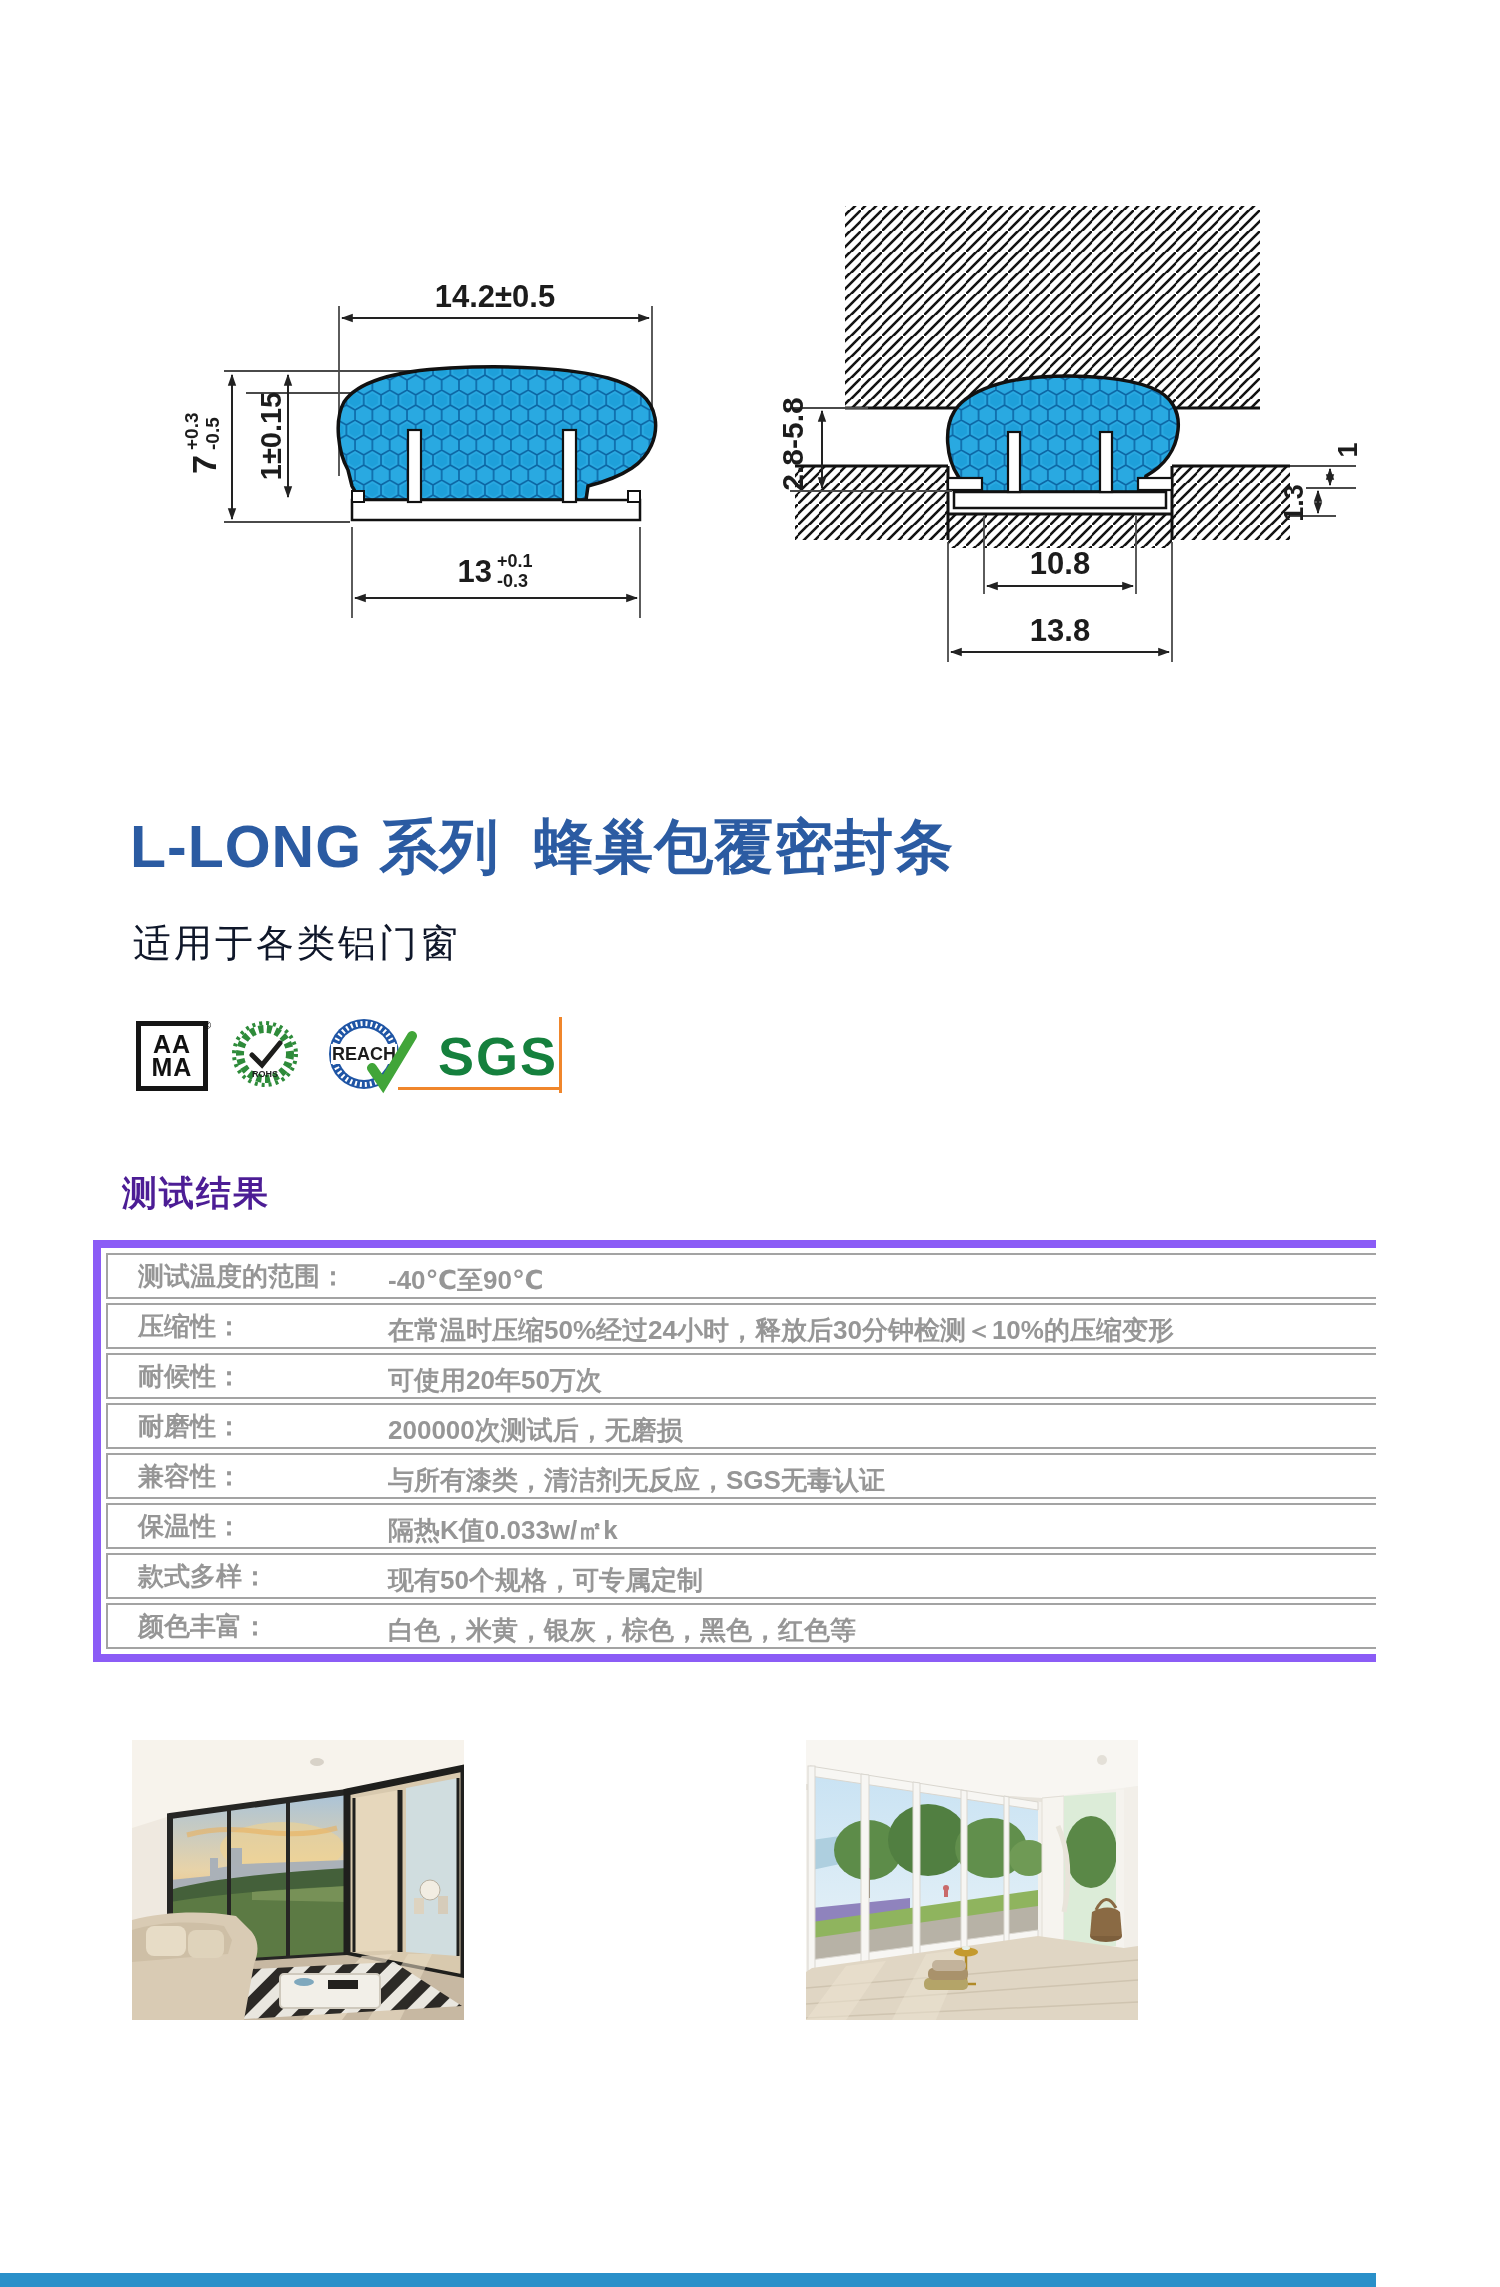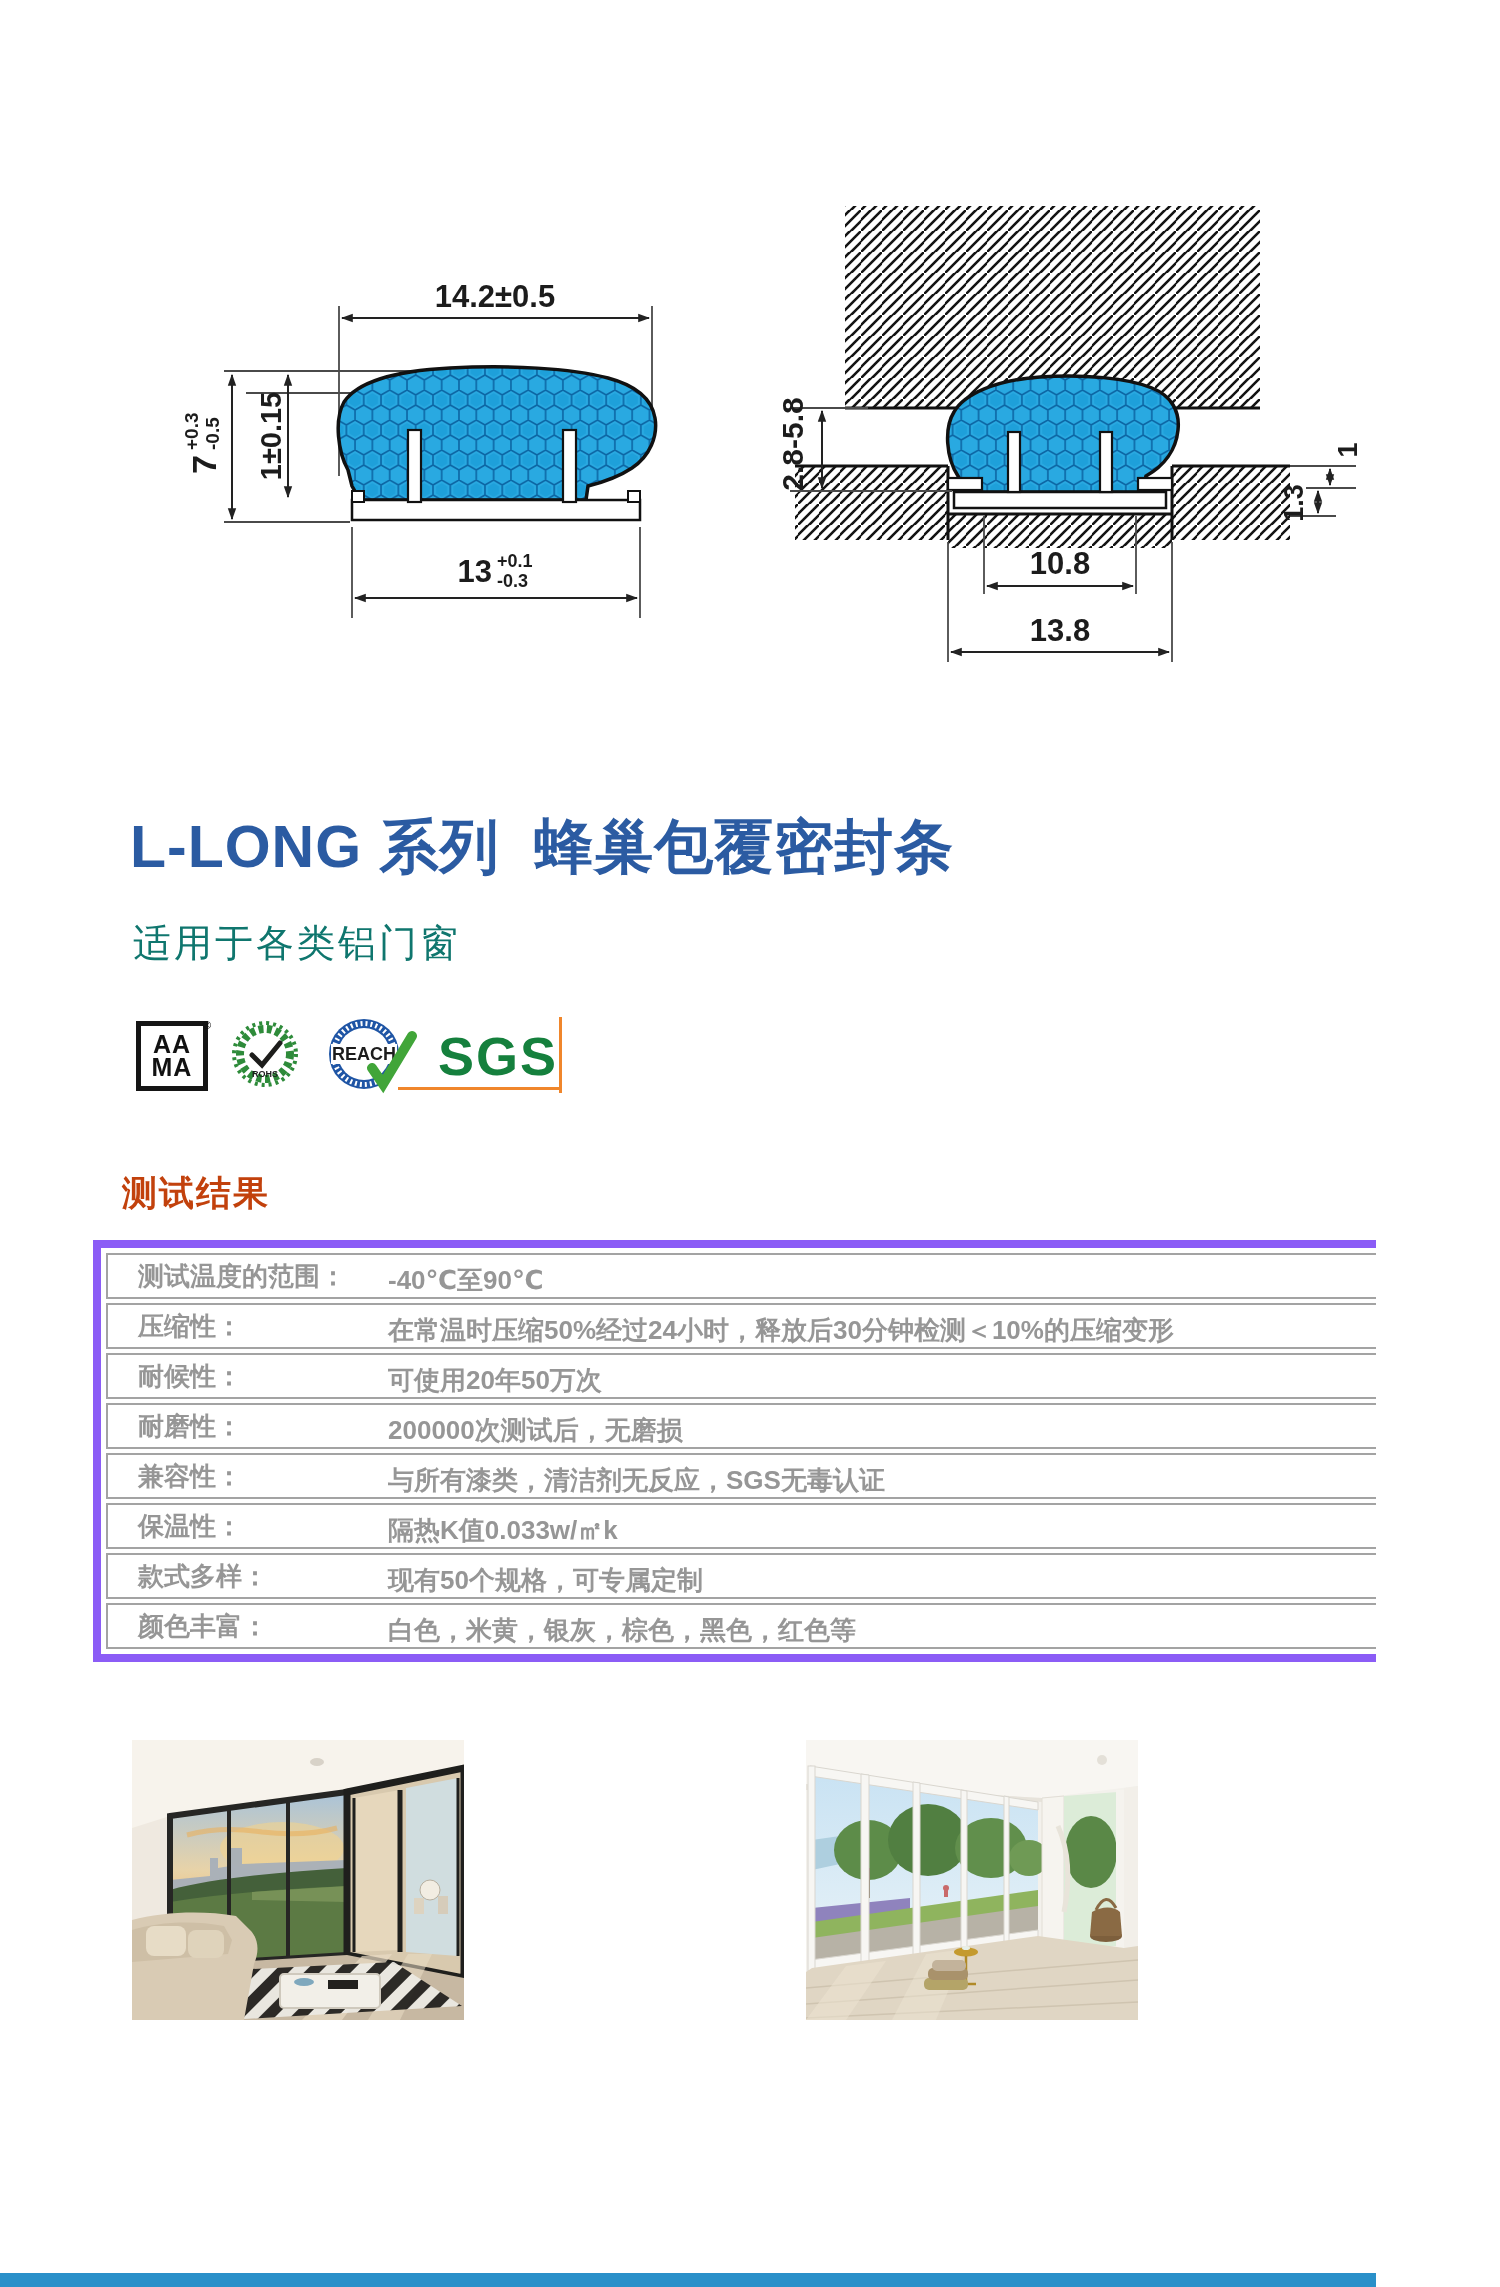--- a/index.html
+++ b/index.html
@@ -4,36 +4,36 @@
 <style>
   html,body { margin:0; padding:0; background:#fff; }
   body { font-family:"Liberation Sans","DejaVu Sans",sans-serif; }
   .page { position:relative; width:1376px; height:2287px; background:#ffffff; overflow:hidden; }
 
   .abs { position:absolute; }
 
   
   .title { left:130px; top:808px; font-size:59px; font-weight:bold; color:#2b5ba2;
            letter-spacing:1px; white-space:pre; }
-  .subtitle { left:133px; top:918px; font-size:38px; color:#0f766e; letter-spacing:3px; }
+  .subtitle { left:133px; top:918px; font-size:38px; color:#0f172a; letter-spacing:3px; }
 
   
   .logos { left:136px; top:1016px; display:flex; align-items:center; gap:20px; height:80px; }
   .aama { width:72px; height:70px; border:5px solid #151515; box-sizing:border-box;
           display:flex; flex-direction:column; justify-content:center; align-items:center;
           font-weight:800; font-size:25px; line-height:0.92; color:#111; letter-spacing:1px;
           position:relative; }
   .aama .reg { position:absolute; top:-6px; right:-9px; font-size:11px; font-weight:400; }
   .sgs { position:relative; width:118px; height:66px; }
   .sgs .word { font-size:54px; font-weight:800; color:#15803d; letter-spacing:2px; line-height:66px; }
   .sgs .vline { position:absolute; right:-6px; top:-6px; width:3px; height:76px; background:#f0862b; }
   .sgs .hline { position:absolute; left:-40px; bottom:-1px; width:162px; height:3px; background:#f0862b; }
 
   
-  .results-heading { left:122px; top:1170px; font-size:35px; color:#c2410c; font-weight:600; letter-spacing:2px; }
+  .results-heading { left:122px; top:1170px; font-size:35px; color:#4c1d95; font-weight:600; letter-spacing:2px; }
   .results-table { left:93px; top:1240px; width:1315px; border:8px solid #8b5cf6;
                    padding:5px; box-sizing:border-box; }
   .trow { border:2px solid #a3a3a3; height:42px; margin-bottom:4px; display:flex;
           align-items:center; color:#969696; font-size:26px; font-weight:600; }
   .trow:last-child { margin-bottom:0; }
   .trow .tlabel { width:250px; padding-left:30px; flex:none; }
   .trow .tvalue { flex:1; padding-right:10px; white-space:nowrap;margin-top:8px; }
 
   
   .photo { top:1740px; width:332px; height:280px; overflow:hidden; }

